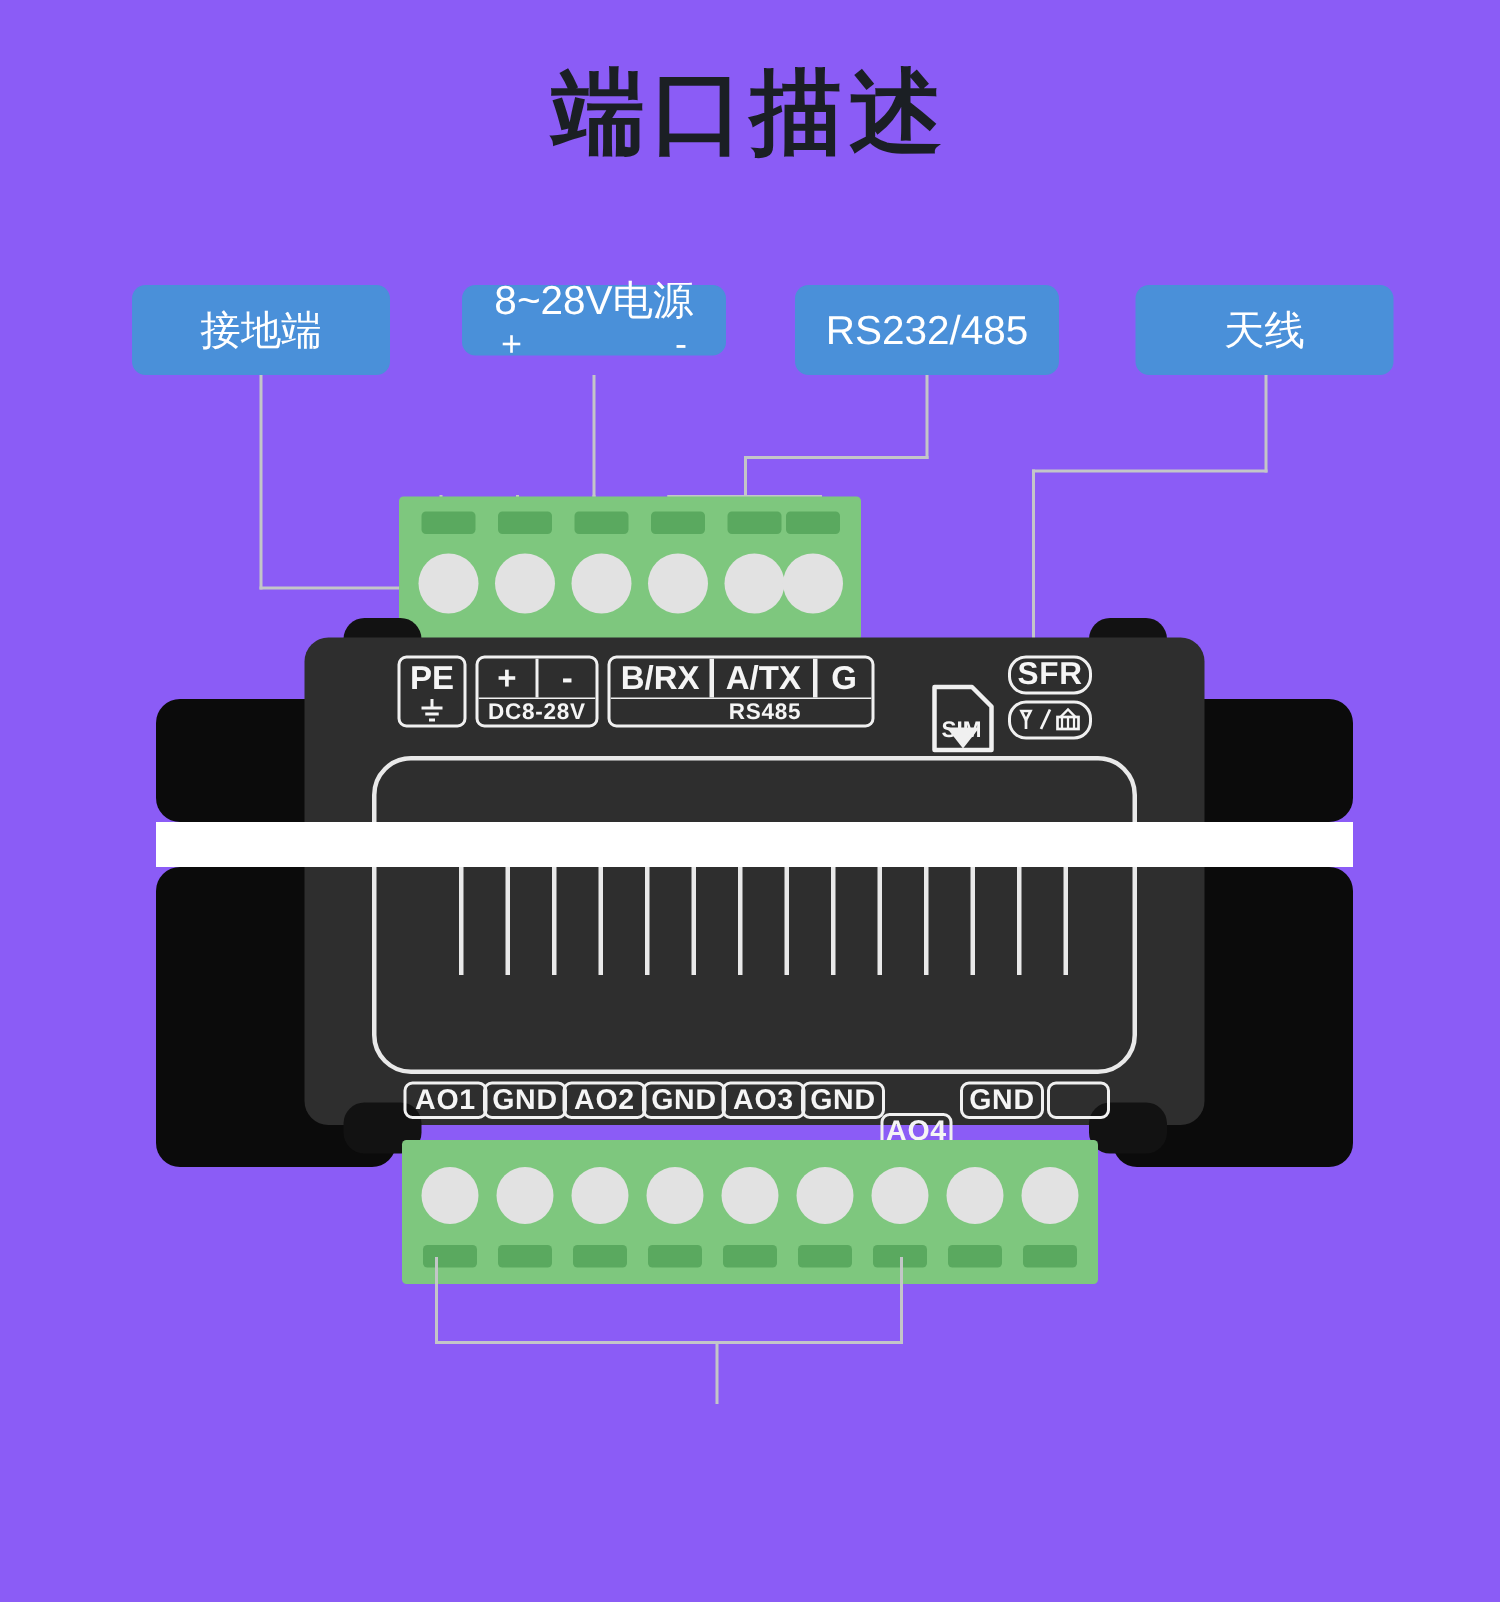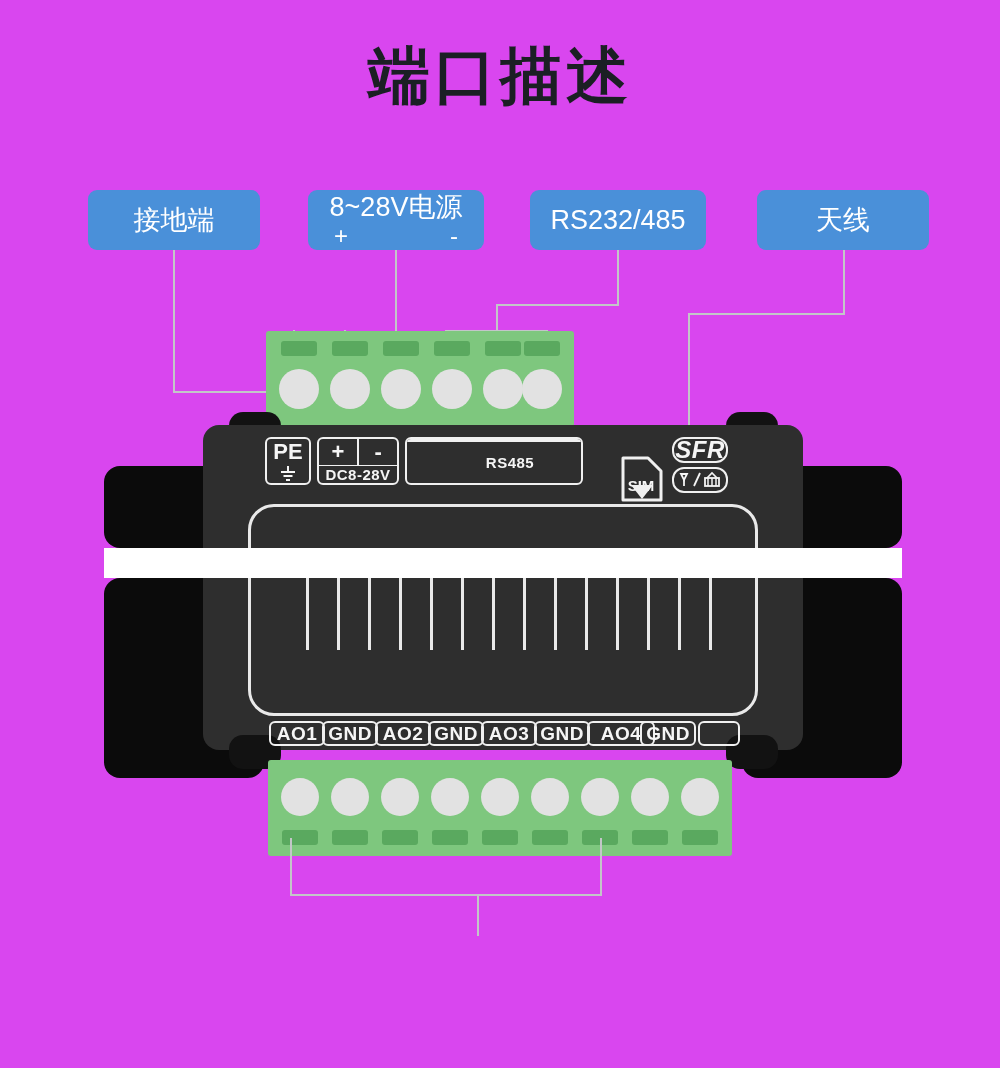--- a/index.html
+++ b/index.html
@@ -7,21 +7,21 @@
     width: 1000px;
     height: 1068px;
     background: #ffffff;
     font-family: "Liberation Sans", "DejaVu Sans", sans-serif;
   }
   #stage {
     position: relative;
     width: 1000px;
     height: 1068px;
     overflow: hidden;
-    background: #d946ef;
+    background: #8b5cf6;
   }
 
   
   .page-title {
     position: absolute;
     left: 0; top: 42px;
     width: 1000px;
     text-align: center;
     font-size: 62px;
     font-weight: 700;
@@ -150,24 +150,23 @@
   .bottom-label { font-size: 19px; }
 
   .badge {
     position: absolute;
     border: 2.5px solid #f0f0f0;
     border-radius: 12px;
     color: #f5f5f5;
     display: flex;
     align-items: center;
     justify-content: center;
-    font-size: 24px;
+    font-size: 21px;
     font-weight: 700;
     letter-spacing: 0.5px;
-    font-style: italic;
   }
   .sim-icon { position: absolute; }
 </style>
 </head>
 <body>
 
 <div id="stage">
 
   <div class="page-title">端口描述</div>
 
@@ -192,21 +191,21 @@
   <div class="leader lv" style="left:546px; top:330px; height:62px;"></div>
 
   <div class="leader lv" style="left:843px; top:250px; height:65px;"></div>
   <div class="leader lh" style="left:688px; top:313px; width:157px;"></div>
   <div class="leader lv" style="left:688px; top:313px; height:113px;"></div>
 
   <div class="callout" style="left:88px; top:190px; width:172px; height:60px;">
     <span>接地端</span>
   </div>
 
-  <div class="callout" style="left:308px; top:190px; width:176px; height:60px;">
+  <div class="callout" style="left:308px; top:190px; width:176px; height:47px;">
     <span>8~28V电源</span>
     <span class="pmline">
       <span>+</span>
       <span>-</span>
     </span>
   </div>
 
   <div class="callout" style="left:530px; top:190px; width:176px; height:60px;">
     <span>RS232/485</span>
   </div>
@@ -287,20 +286,27 @@
       <div class="silk-div-v"></div>
       <div class="silk-cell pe-label">-</div>
     </div>
     <div class="silk-div-h"></div>
     <div class="silk-row" style="flex:1;">
       <div class="silk-cell sub-label">DC8-28V</div>
     </div>
   </div>
 
   <div class="silk-group" style="left:405px; top:437px; width:178px; height:48px;">
+    <div class="silk-row" style="flex:1.05;">
+      <div class="silk-cell port-label">B/RX</div>
+      <div class="silk-div-v"></div>
+      <div class="silk-cell port-label">A/TX</div>
+      <div class="silk-div-v"></div>
+      <div class="silk-cell port-label" style="flex:0.55;">G</div>
+    </div>
     <div class="silk-div-h"></div>
     <div class="silk-row" style="flex:1;padding-left:32px;">
       <div class="silk-cell sub-label">RS485</div>
     </div>
   </div>
 
   <div class="sim-icon" style="left:620px; top:456px; width:44px; height:56px;">
     <svg width="44" height="56" viewBox="0 0 44 56" aria-hidden="true">
       <path d="M3 2 H28 L41 15 V44 H3 Z" fill="none" stroke="#f0f0f0" stroke-width="3" stroke-linejoin="round"></path>
       <text x="21" y="35" font-family="Liberation Sans, sans-serif" font-size="15" font-weight="700" fill="#f5f5f5" text-anchor="middle">SIM</text>
@@ -341,21 +347,21 @@
   </div>
   <div class="pin-box bottom-label" style="left:428px; top:721px; width:56px; height:25px;">
     <span>GND</span>
   </div>
   <div class="pin-box bottom-label" style="left:481px; top:721px; width:56px; height:25px;">
     <span>AO3</span>
   </div>
   <div class="pin-box bottom-label" style="left:534px; top:721px; width:56px; height:25px;">
     <span>GND</span>
   </div>
-  <div class="pin-box bottom-label" style="left:587px; top:721px; width:68px; height:25px;">
+  <div class="pin-box bottom-label" style="left:587px; top:742px; width:48px; height:25px;">
     <span>AO4</span>
   </div>
   <div class="pin-box bottom-label" style="left:640px; top:721px; width:56px; height:25px;">
     <span>GND</span>
   </div>
   <div class="pin-box bottom-label" style="left:698px; top:721px; width:42px; height:25px;">
     <span></span>
   </div>
 
   <div class="green-block" style="left:268px; top:760px; width:464px; height:96px;">

